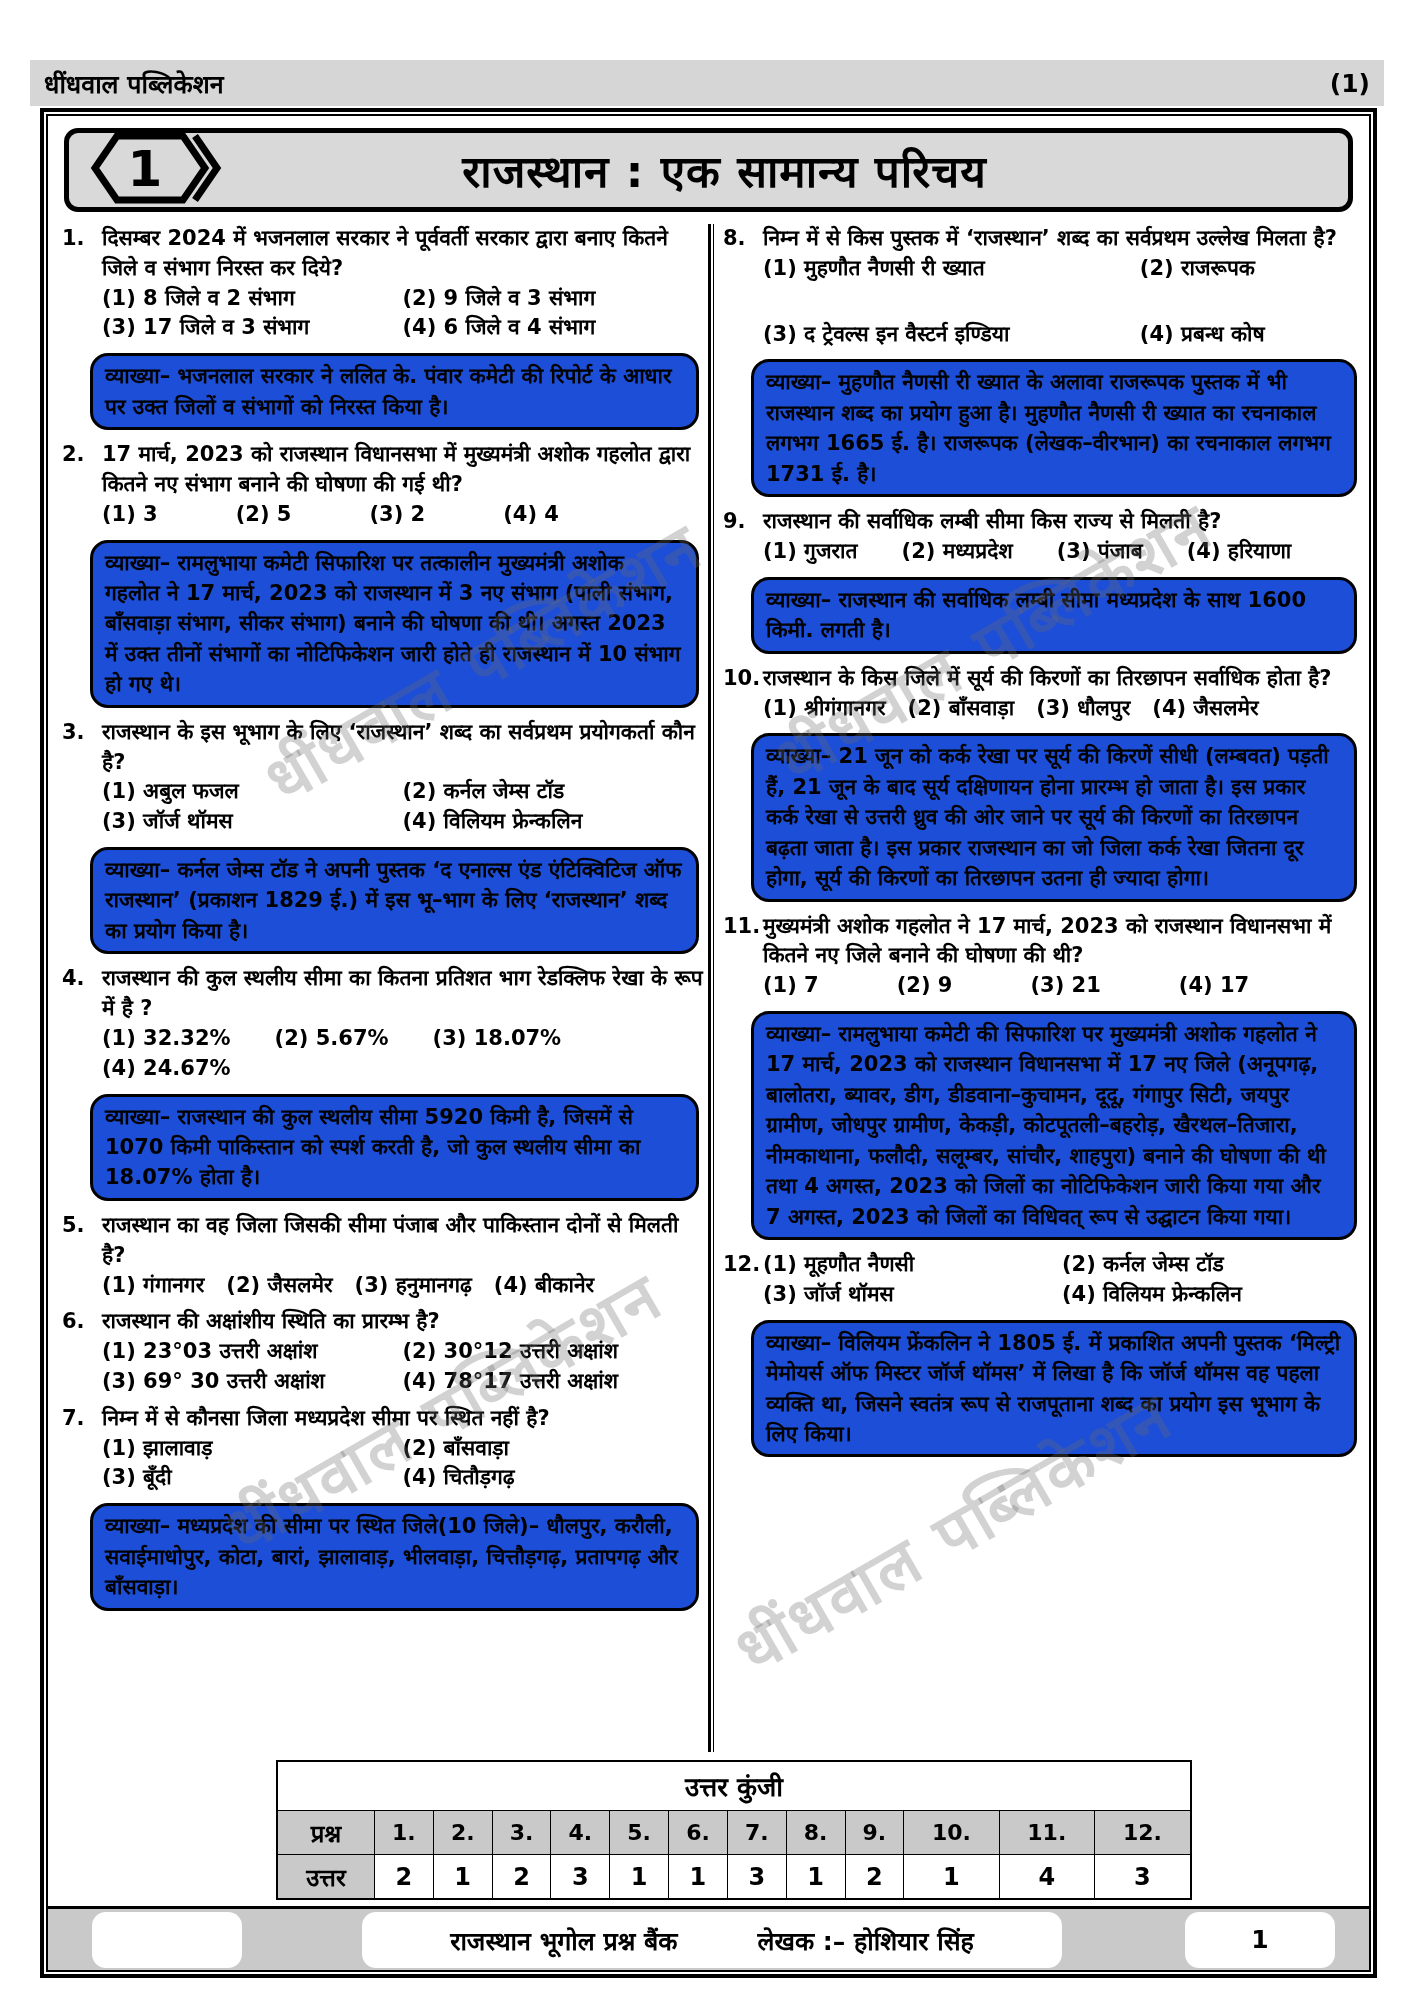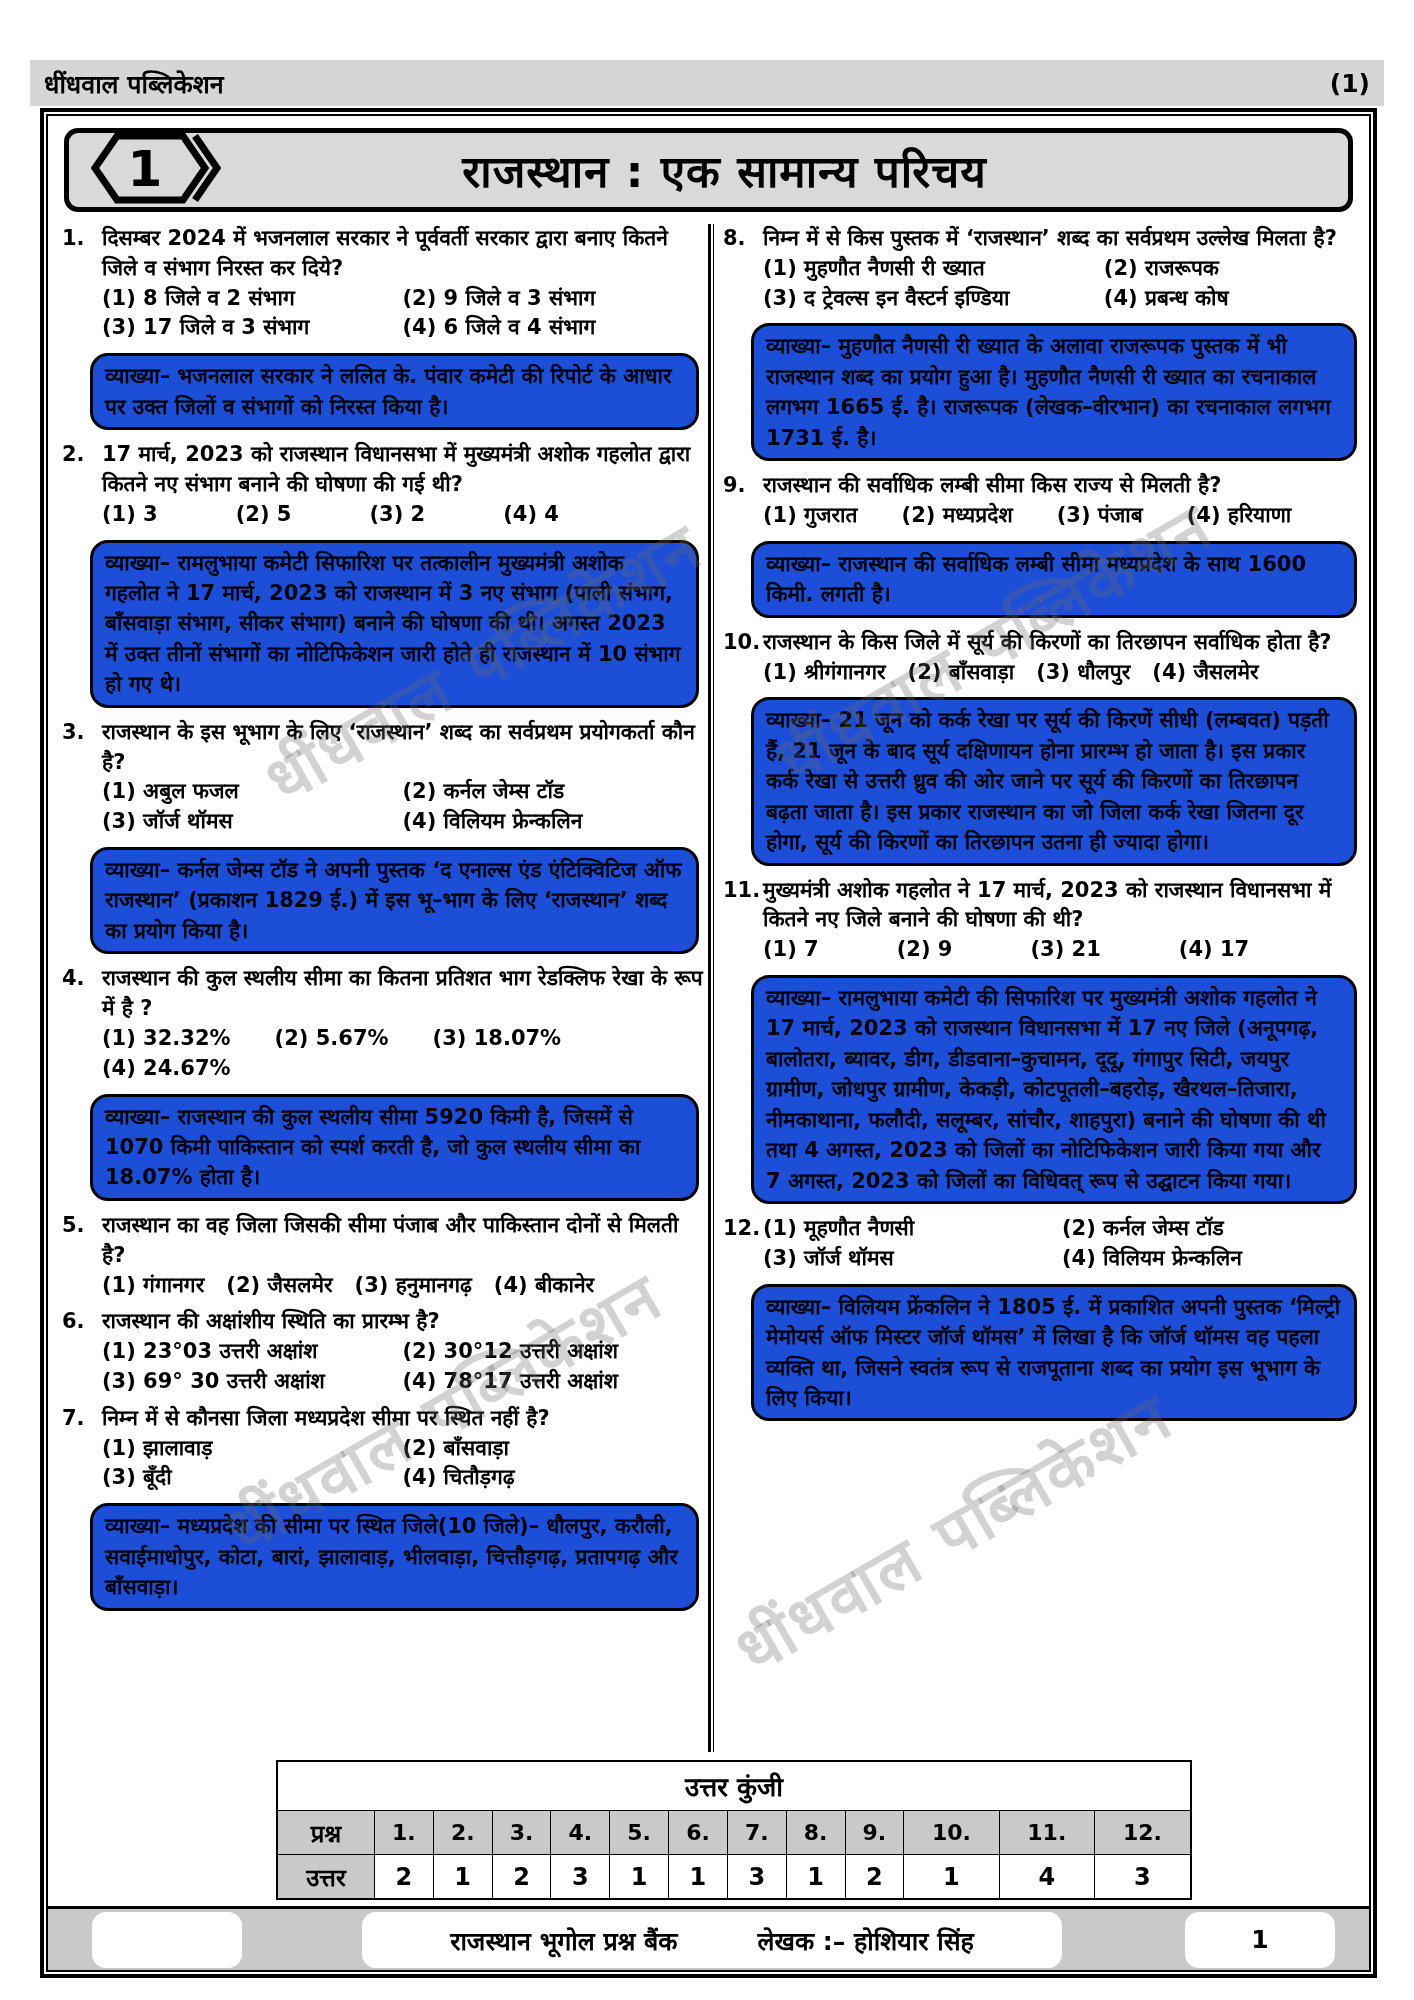--- a/index.html
+++ b/index.html
@@ -29,21 +29,21 @@
   .banner-title{flex:1;text-align:center;font-size:44px;letter-spacing:1px;padding-right:120px;}
   .badge{flex:none;}
   .cols{display:flex;flex:1;padding:6px 8px 0 10px;position:relative;}
   .col-left{width:645px;flex:none;}
   .col-divider{width:2px;border-left:3px solid #000;border-right:1px solid #000;margin:0 5px;flex:none;}
   .col-right{flex:1;min-width:0;}
   .q{display:flex;margin-bottom:7px;font-size:21px;line-height:1.42;}
   .q-num{width:44px;flex:none;padding-left:4px;box-sizing:border-box;}
   .q-body{flex:1;min-width:0;}
   .opts-grid{display:grid;grid-template-columns:50% 50%;}
-  .opts-grid-55{display:grid;grid-template-columns:57% 43%;}
+  .opts-grid-55{display:grid;grid-template-columns:57% 43%;gap:36px;}
   .opts-row{display:flex;flex-wrap:wrap;column-gap:22px;}
   .gap-sm{column-gap:22px;}
   .gap-md{column-gap:44px;}
   .gap-xl{column-gap:78px;}
   .expl{
     border:3px solid #000;border-radius:18px;background:#1d4ed8;
     padding:5px 12px;margin:10px 4px 10px 32px;font-size:21px;line-height:1.45;
   }
   .akey{flex:none;margin:8px 0 6px 228px;width:916px;}
   .akey table{border-collapse:collapse;width:100%;border:2.5px solid #000;background:#fff;}

